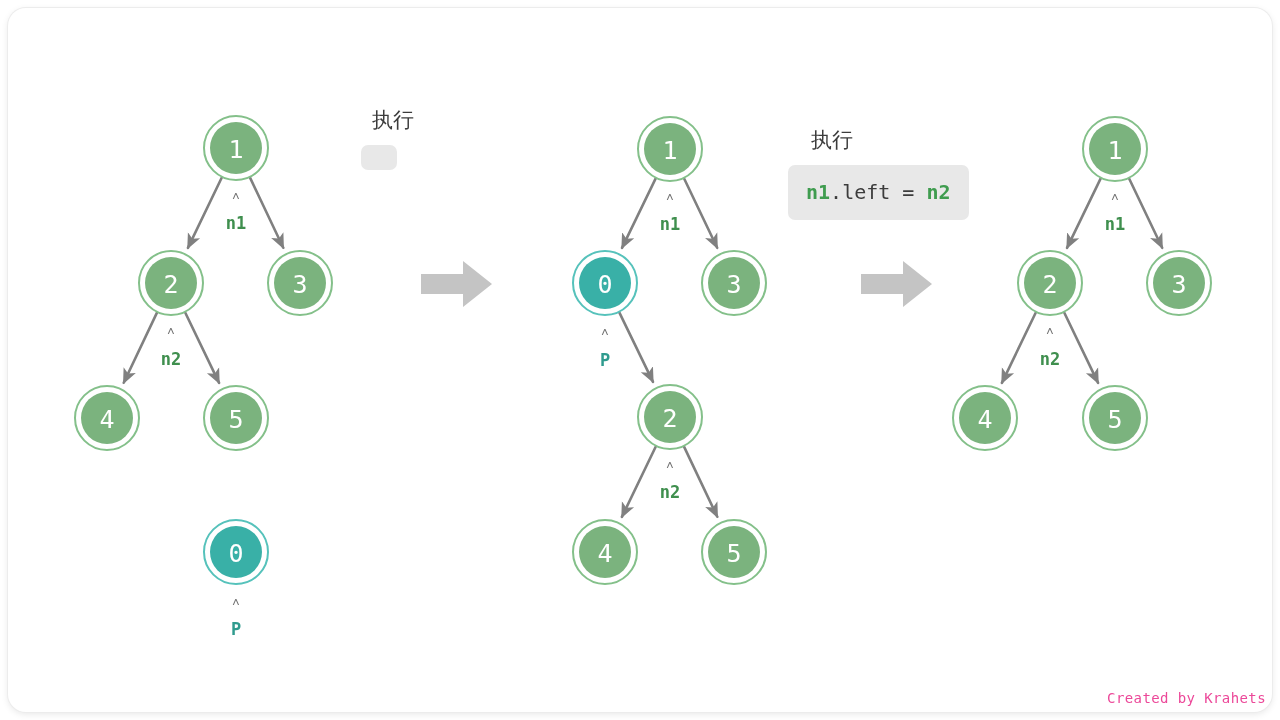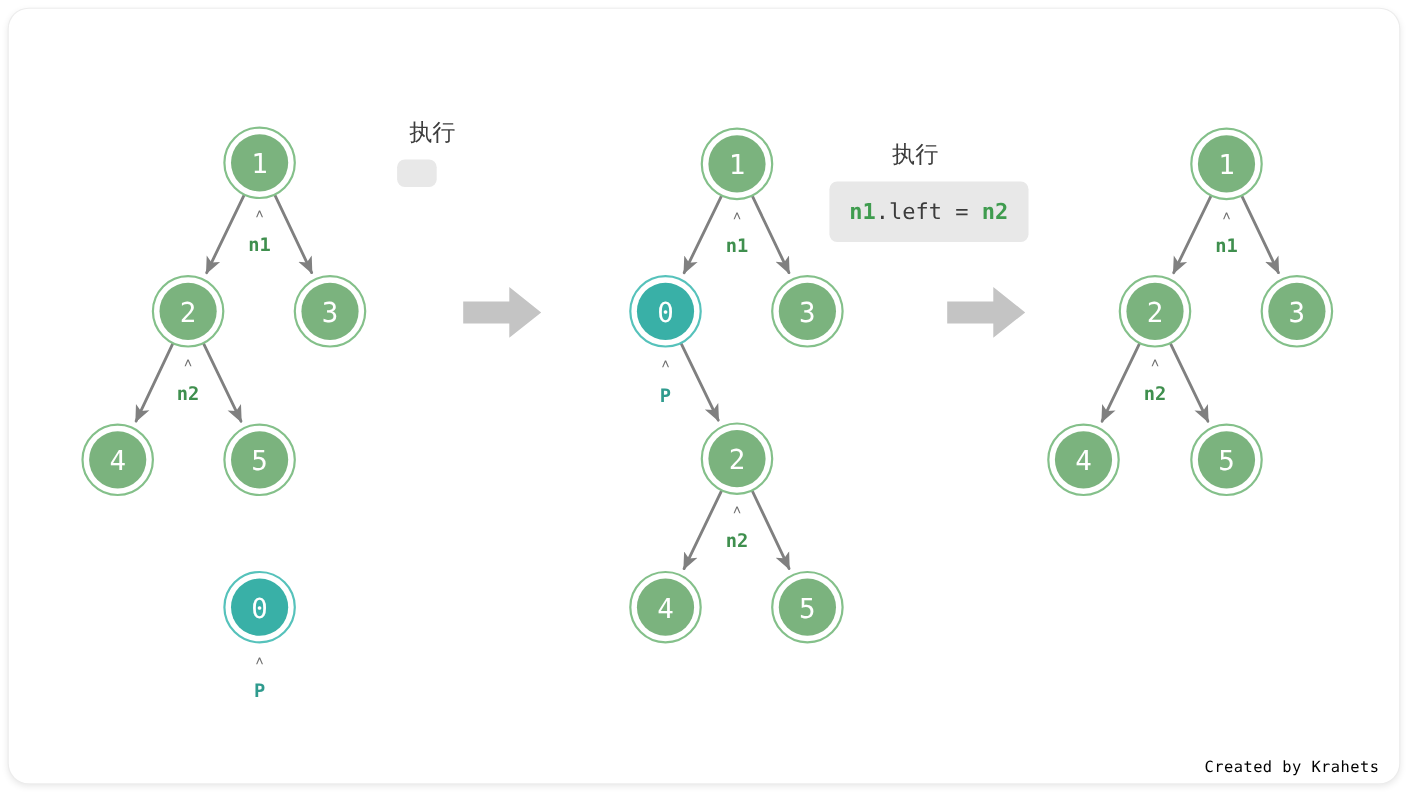--- a/index.html
+++ b/index.html
@@ -72,25 +72,25 @@
     font-size: 20px;
     line-height: 30px;
     color: #3c3c3c;
     white-space: pre;
   }
   .tok-green { color: #3f9c4f; font-weight: bold; }
   .tok-teal  { color: #2f9b8e; font-weight: bold; }
   .tok-plain { color: #3c3c3c; }
   .watermark {
     position: absolute;
-    right: 34px;
+    right: 22px;
     bottom: 22px;
     font-family: "DejaVu Sans Mono", "Liberation Mono", monospace;
     font-size: 14px;
-    color: #000000;
+    color: #ec4899;
     letter-spacing: 0.4px;
   }
 </style>
 </head>
 <body>
 
 <div id="frame">
   <div id="canvas">
 
     <svg class="layer" id="tree-layer" viewBox="0 0 1280 720" xmlns="http://www.w3.org/2000/svg">
@@ -221,21 +221,21 @@
         </g>
       </svg>
 
     <div id="overlay">
         <div class="exec-label" style="left: 364px; top: 98px;">执行</div>
         <div class="code-box" style="left: 353px; top: 137px;"></div>
         <svg width="72" height="50" viewBox="0 0 72 50" style="position: absolute; left: 413px; top: 251px;">
           <path d="M0,15 L42,15 L42,2 L71,25 L42,48 L42,35 L0,35 Z" fill="#c4c4c4"></path>
         </svg>
         <div class="exec-label" style="left: 803px; top: 118px;">执行</div>
-        <div class="code-box" style="left: 746px; top: 157px;"><div><span class="tok-green">n1</span><span class="tok-plain">.left = </span><span class="tok-green">n2</span></div></div>
+        <div class="code-box" style="left: 780px; top: 157px;"><div><span class="tok-green">n1</span><span class="tok-plain">.left = </span><span class="tok-green">n2</span></div></div>
         <svg width="72" height="50" viewBox="0 0 72 50" style="position: absolute; left: 853px; top: 251px;">
           <path d="M0,15 L42,15 L42,2 L71,25 L42,48 L42,35 L0,35 Z" fill="#c4c4c4"></path>
         </svg>
       </div>
 
     <div class="watermark">Created by Krahets</div>
   </div>
 </div>
 
 </body></html>

